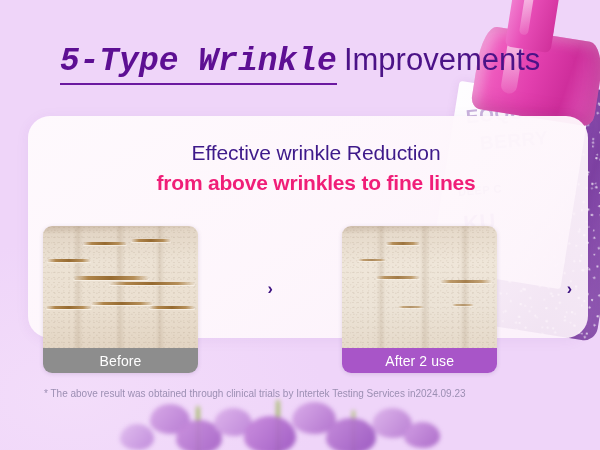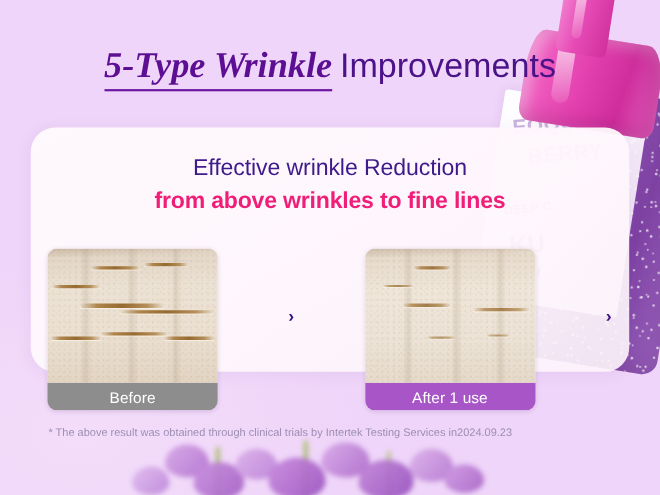--- a/index.html
+++ b/index.html
@@ -178,21 +178,21 @@
   .headline {
     position: absolute;
     top: 44px;
     left: 0;
     width: 600px;
     text-align: center;
     line-height: 1;
     white-space: nowrap;
   }
   .hl-em {
-    font-family: Liberation Serif, serif;
+    font-family: Liberation Mono, monospace;
     font-style: italic;
     font-weight: bold;
     font-size: 33px;
     color: #5d0f93;
     border-bottom: 2px solid #6b18a0;
     padding-bottom: 3px;
   }
   .hl-rest {
     font-family: "Liberation Sans", sans-serif;
     font-weight: normal;
@@ -207,20 +207,21 @@
     top: 116px;
     left: 28px;
     width: 544px;
     height: 222px;
     border-radius: 22px;
     background: linear-gradient(150deg,
         rgba(255,250,253,0.97) 0%,
         rgba(254,247,252,0.96) 55%,
         rgba(253,244,251,0.90) 100%);
     box-shadow: 0 2px 14px rgba(120,60,150,.07);
+    padding-left: 16px;
   }
 
   .card-title {
     text-align: center;
     font-size: 21px;
     color: #3e1a8a;
     margin-top: 25px;
     letter-spacing: -.1px;
   }
   .card-subtitle {
@@ -394,21 +395,21 @@
           <div class="vfold" style="left:34px;"></div>
           <div class="vfold" style="left:78px;"></div>
           <div class="vfold" style="left:118px;"></div>
           <div class="wr" style="left:44px;  top:16px; width:34px; height:2.5px; opacity:.9;"></div>
           <div class="wr" style="left:16px;  top:33px; width:28px; height:2px; opacity:.75;"></div>
           <div class="wr" style="left:34px;  top:50px; width:44px; height:2.5px; opacity:.85;"></div>
           <div class="wr" style="left:98px;  top:54px; width:52px; height:2.5px; opacity:.8;"></div>
           <div class="wr" style="left:56px;  top:80px; width:26px; height:2px; opacity:.65;"></div>
           <div class="wr" style="left:110px; top:78px; width:22px; height:2px; opacity:.6;"></div>
         </div>
-        <div class="cap-bar cap-use">After 1 use</div>
+        <div class="cap-bar cap-use">After 2 use</div>
       </div>
 
       <div class="chevron">›</div>
 
 
     </div>
 
     <div class="footnote">* The above result was obtained through clinical trials by Intertek Testing Services in2024.09.23</div>
   </div>
 

